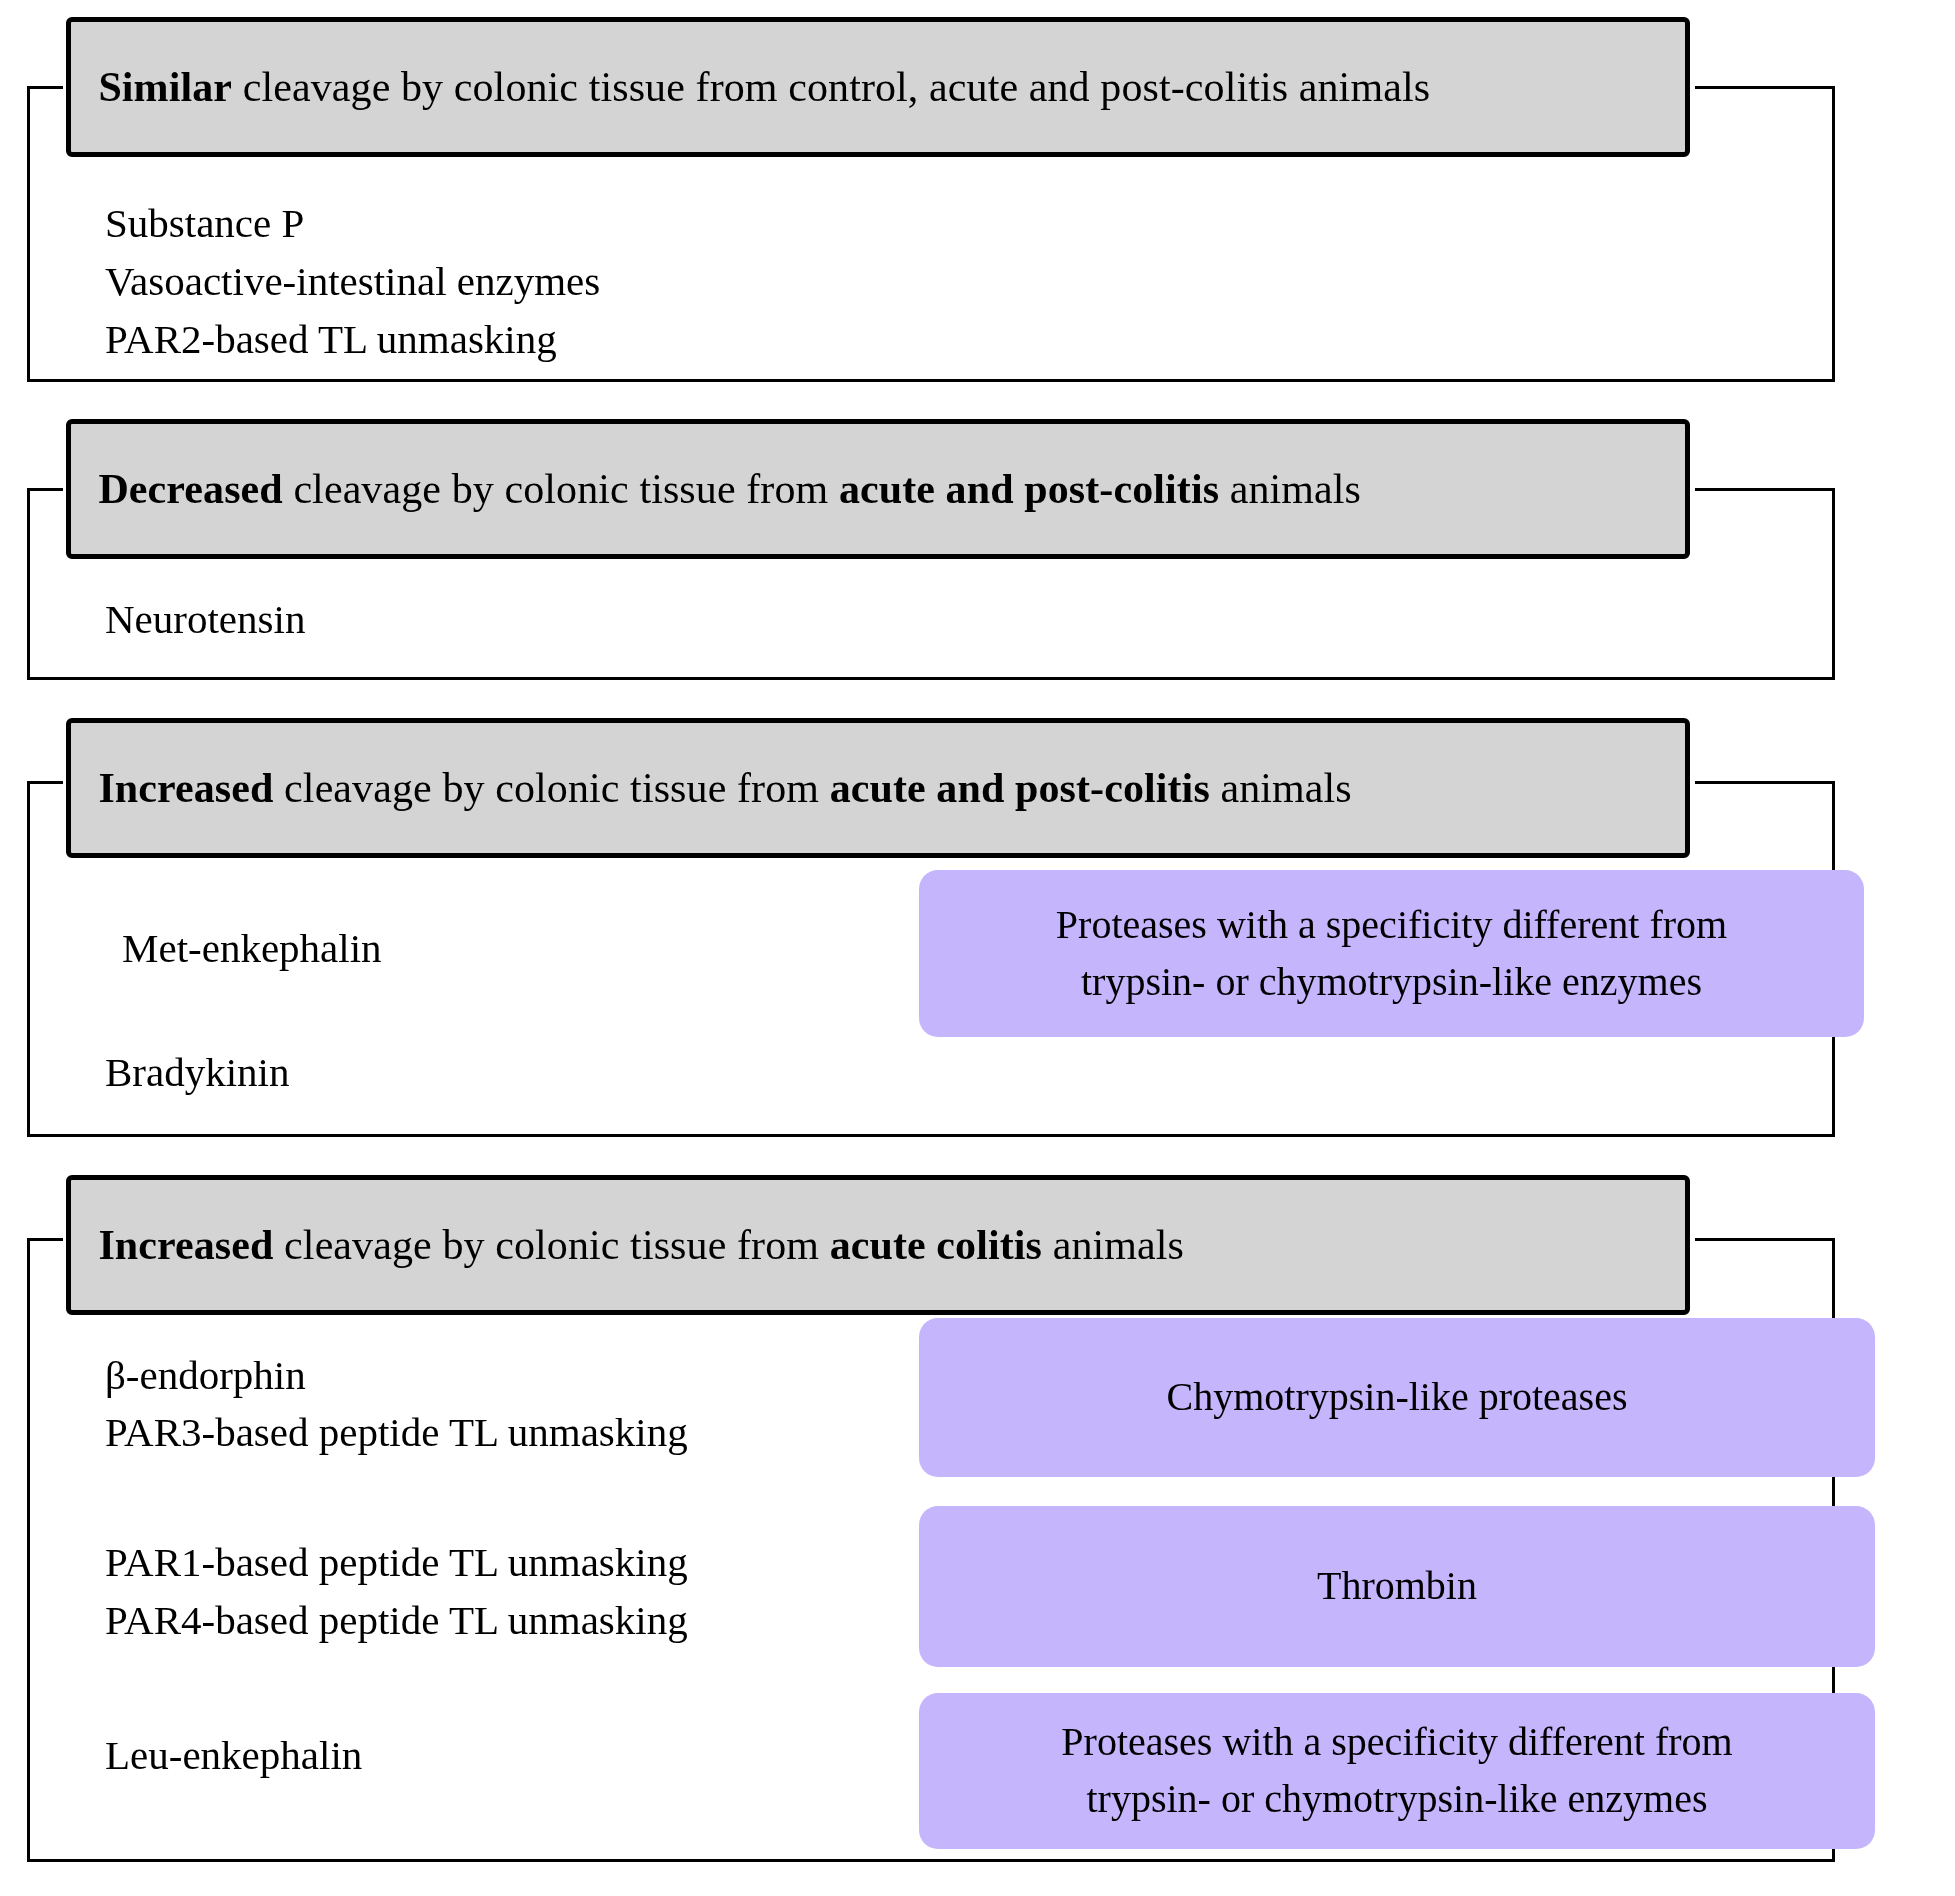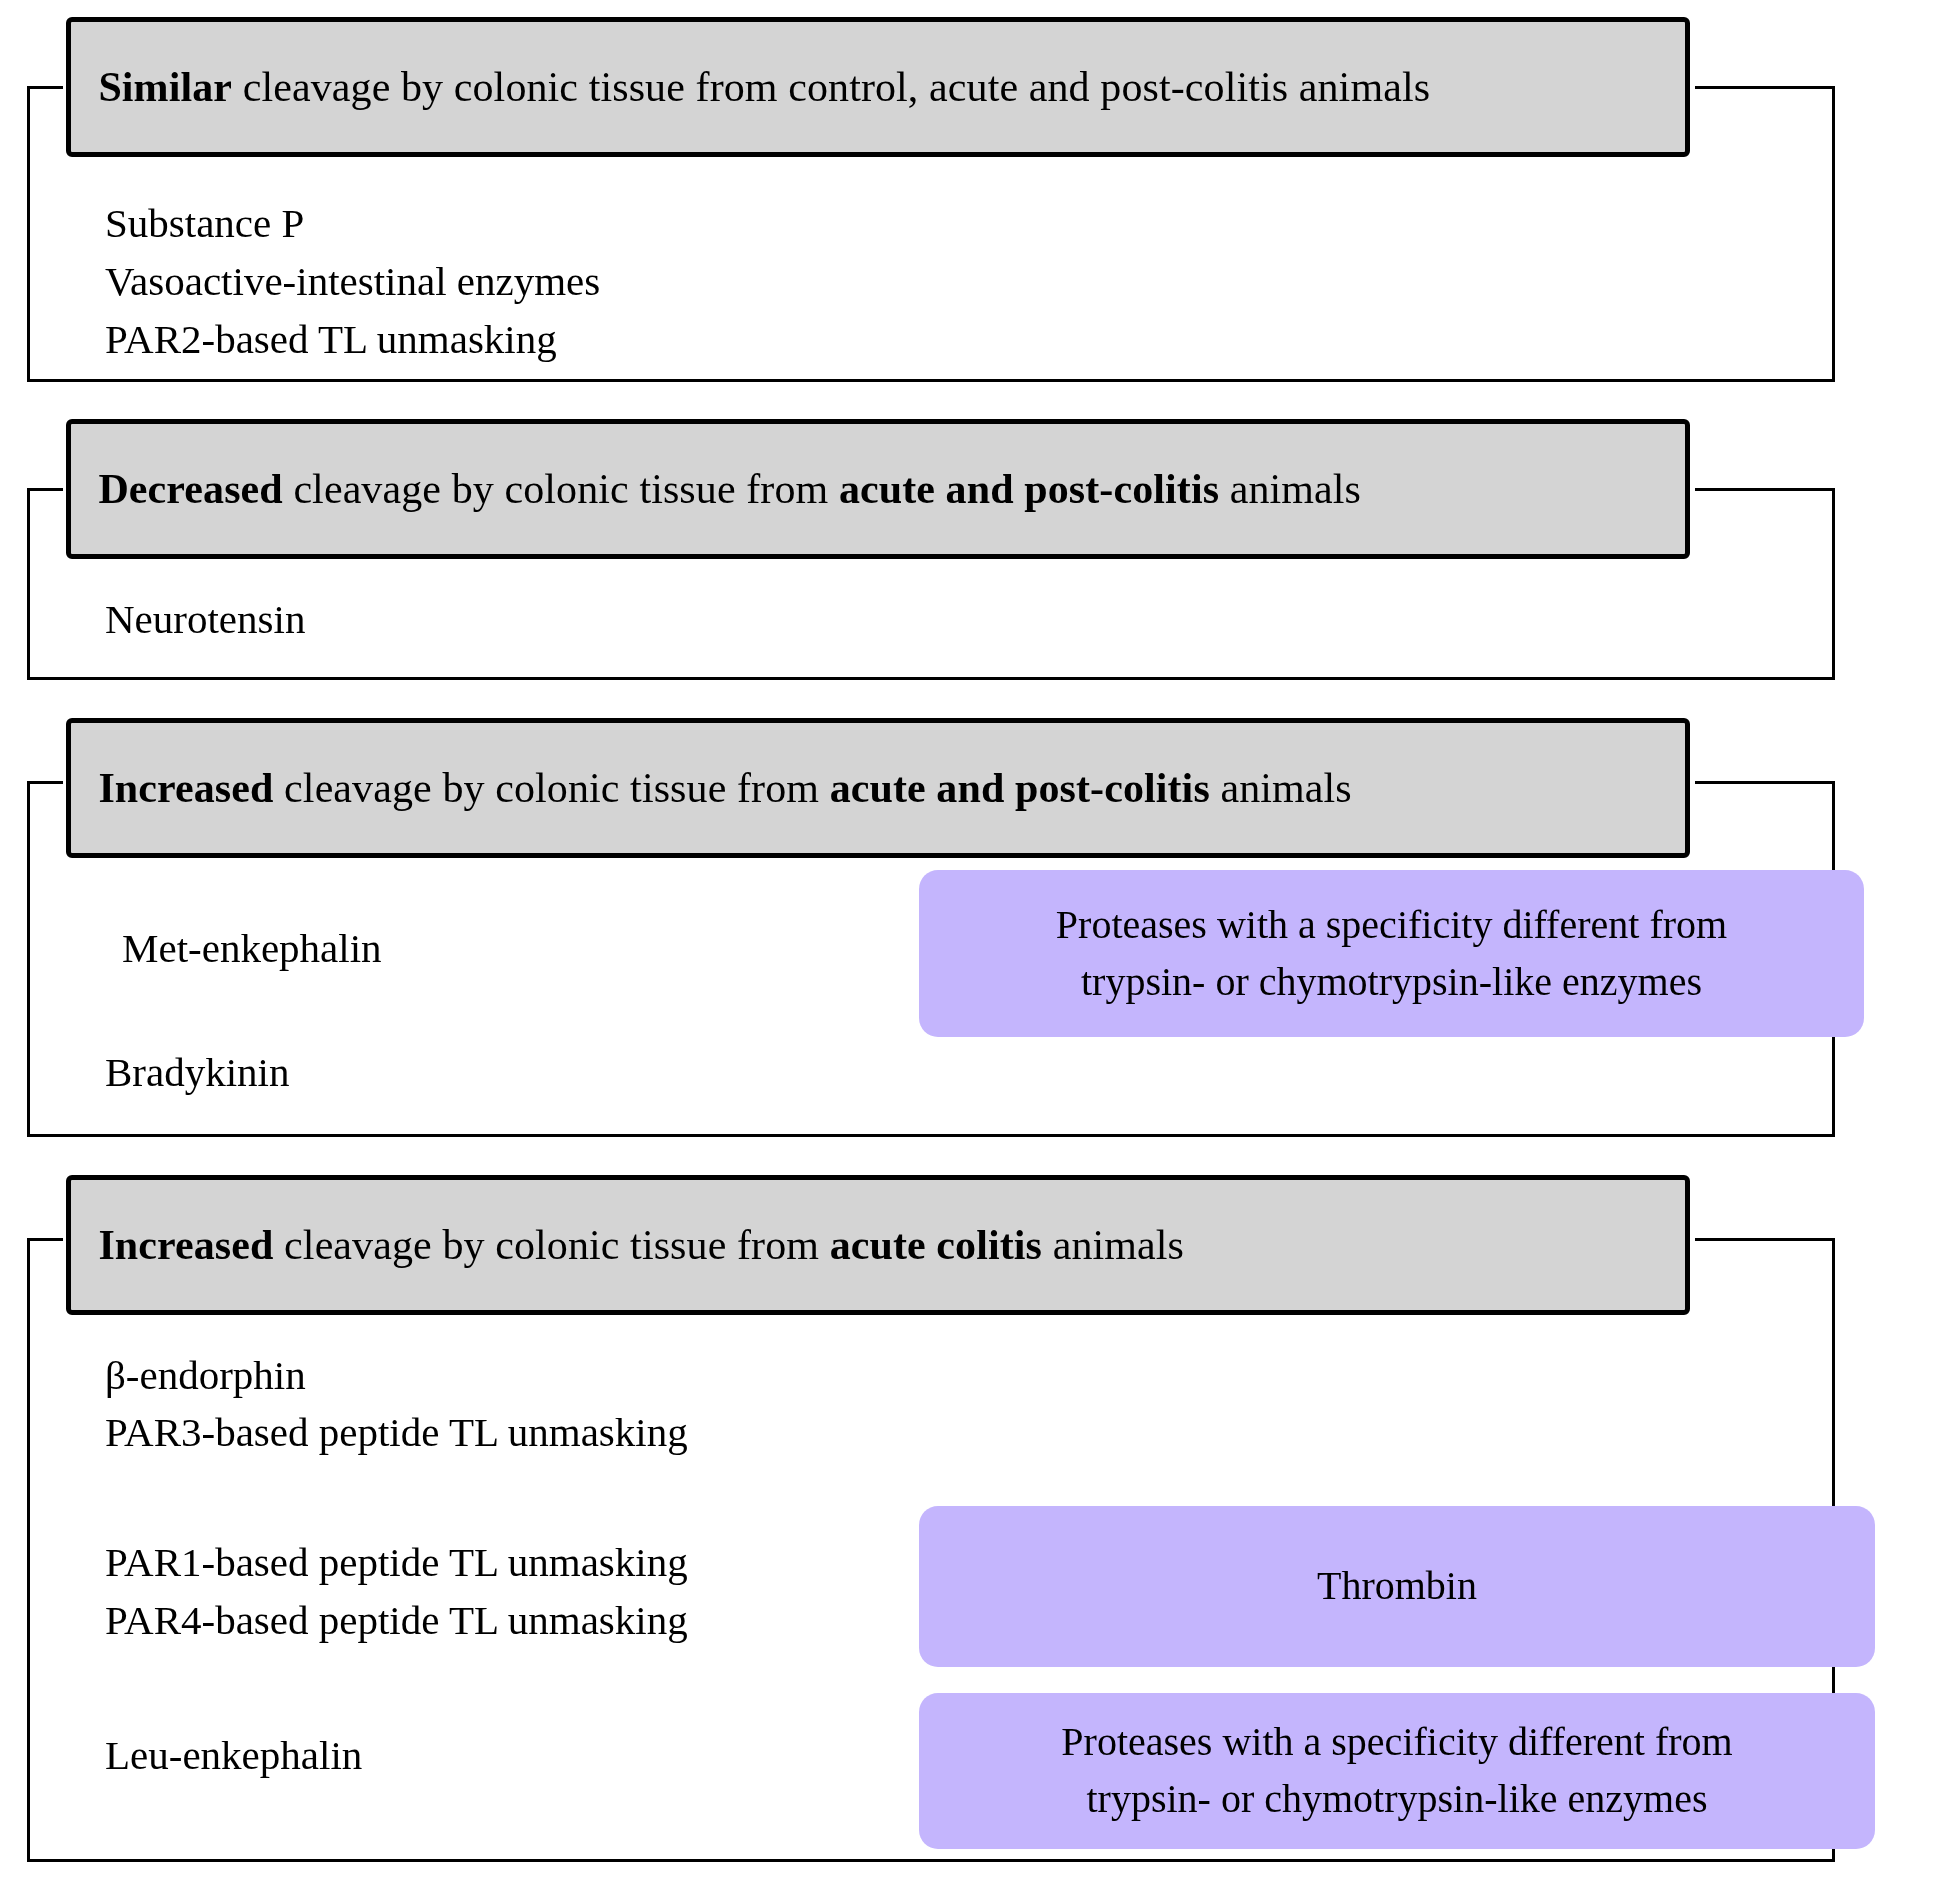--- a/index.html
+++ b/index.html
@@ -124,20 +124,23 @@
     <span class="header-text">
       <b>Increased</b><span> cleavage by colonic tissue from </span><b>acute colitis</b><span> animals</span>
     </span>
   </div>
   <div class="peptide" style="left:105px; top:1355px;">β-endorphin</div>
   <div class="peptide" style="left:105px; top:1412px;">PAR3-based peptide TL unmasking</div>
   <div class="peptide" style="left:105px; top:1542px;">PAR1-based peptide TL unmasking</div>
   <div class="peptide" style="left:105px; top:1600px;">PAR4-based peptide TL unmasking</div>
   <div class="peptide" style="left:105px; top:1735px;">Leu-enkephalin</div>
 
+  <div class="blue-box" style="left:919px; top:1318px; width:956px; height:159px;">
+    <div class="bline">Chymotrypsin-like proteases</div>
+  </div>
   <div class="blue-box" style="left:919px; top:1506px; width:956px; height:161px;">
     <div class="bline">Thrombin</div>
   </div>
   <div class="blue-box" style="left:919px; top:1693px; width:956px; height:156px;">
     <div class="bline">Proteases with a specificity different from</div>
     <div class="bline">trypsin- or chymotrypsin-like enzymes</div>
   </div>
 
 </div>
 

